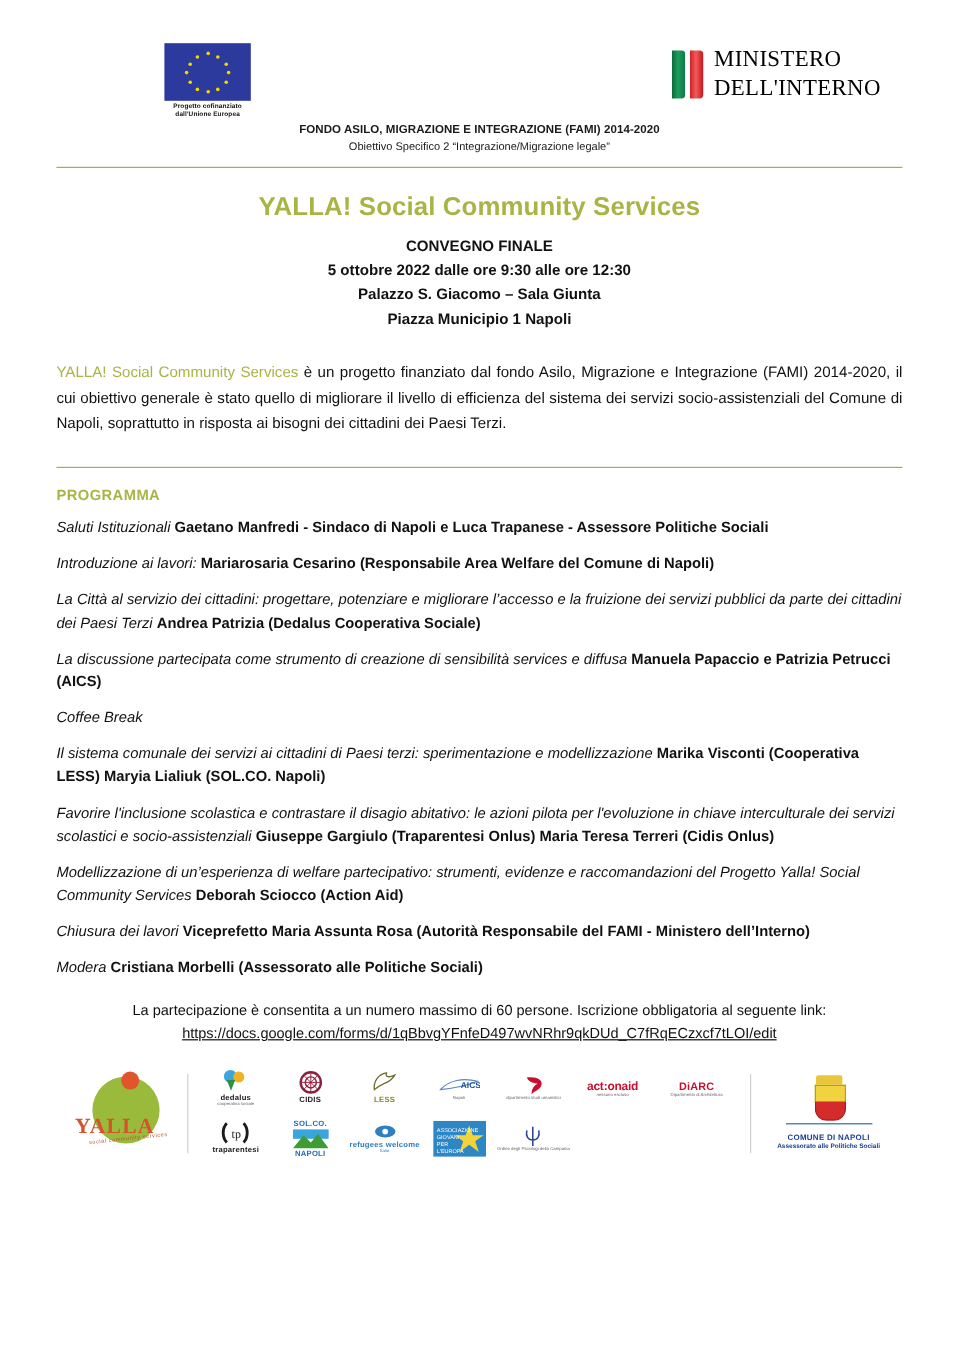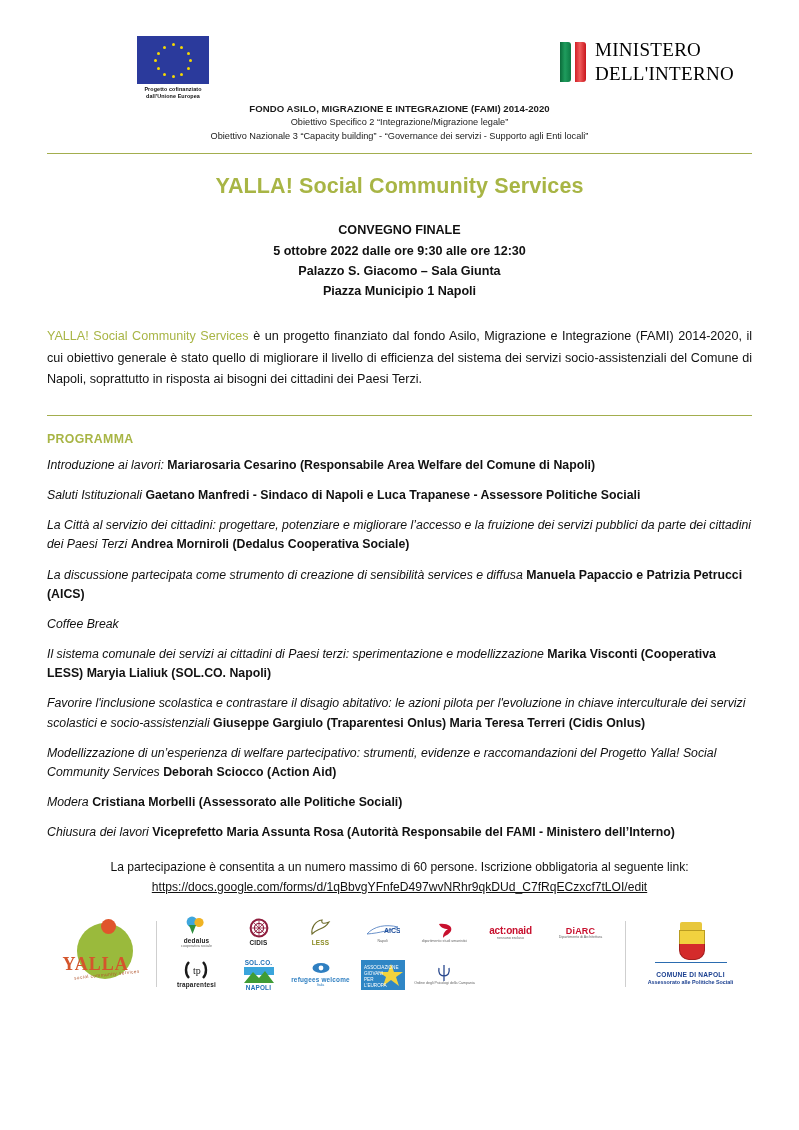--- a/index.html
+++ b/index.html
@@ -118,21 +118,21 @@
     margin-top: 20px;
   }
   .main-title {
     color: #a8b545;
     font-size: 21.5px;
     font-weight: bold;
     letter-spacing: .1px;
     line-height: 1.2;
   }
   .sub-lines {
-    margin-top: 21px;
+    margin-top: 9px;
   }
   .sub-line {
     font-size: 12.6px;
     font-weight: bold;
     line-height: 1.62;
     color: #111;
   }
 
   
   .intro {
@@ -381,21 +381,20 @@
       <div class="min-text">
         <div>MINISTERO</div>
         <div>DELL'INTERNO</div>
       </div>
     </div>
   </div>
 
   <div class="fami-lines">
     <div class="fami-title">FONDO ASILO, MIGRAZIONE E INTEGRAZIONE (FAMI) 2014-2020</div>
     <div class="fami-sub">Obiettivo Specifico 2 “Integrazione/Migrazione legale”</div>
-    <div class="fami-sub">Obiettivo Nazionale 3 “Capacity building” - “Governance dei servizi - Supporto agli Enti locali”</div>
   </div>
 
   <hr class="rule">
 
   <div class="title-block">
     <div class="main-title">YALLA! Social Community Services</div>
     <div class="sub-lines">
       <div class="sub-line">CONVEGNO FINALE</div>
       <div class="sub-line">5 ottobre 2022 dalle ore 9:30 alle ore 12:30</div>
       <div class="sub-line">Palazzo S. Giacomo – Sala Giunta</div>
@@ -403,30 +402,30 @@
     </div>
   </div>
 
   <p class="intro"><span class="hl">YALLA! Social Community Services</span><span> è un progetto finanziato dal fondo Asilo, Migrazione e Integrazione (FAMI) 2014-2020, il cui obiettivo generale è stato quello di migliorare il livello di efficienza del sistema dei servizi socio-assistenziali del Comune di Napoli, soprattutto in risposta ai bisogni dei cittadini dei Paesi Terzi.</span></p>
 
   <hr class="rule2">
 
   <div class="programma-head">PROGRAMMA</div>
 
   <div class="prog-list">
+    <div class="prog-item"><span class="it">Saluti Istituzionali </span><span class="bd">Gaetano Manfredi - Sindaco di Napoli e Luca Trapanese - Assessore Politiche Sociali</span></div>
     <div class="prog-item"><span class="it">Introduzione ai lavori: </span><span class="bd">Mariarosaria Cesarino (Responsabile Area Welfare del Comune di Napoli)</span></div>
-    <div class="prog-item"><span class="it">Saluti Istituzionali </span><span class="bd">Gaetano Manfredi - Sindaco di Napoli e Luca Trapanese - Assessore Politiche Sociali</span></div>
-    <div class="prog-item"><span class="it">La Città al servizio dei cittadini: progettare, potenziare e migliorare l’accesso e la fruizione dei servizi pubblici da parte dei cittadini dei Paesi Terzi </span><span class="bd">Andrea Morniroli (Dedalus Cooperativa Sociale)</span></div>
+    <div class="prog-item"><span class="it">La Città al servizio dei cittadini: progettare, potenziare e migliorare l’accesso e la fruizione dei servizi pubblici da parte dei cittadini dei Paesi Terzi </span><span class="bd">Andrea Patrizia (Dedalus Cooperativa Sociale)</span></div>
     <div class="prog-item"><span class="it">La discussione partecipata come strumento di creazione di sensibilità services e diffusa </span><span class="bd">Manuela Papaccio e Patrizia Petrucci (AICS)</span></div>
     <div class="prog-item"><span class="it">Coffee Break</span><span class="bd"></span></div>
     <div class="prog-item"><span class="it">Il sistema comunale dei servizi ai cittadini di Paesi terzi: sperimentazione e modellizzazione </span><span class="bd">Marika Visconti (Cooperativa LESS) Maryia Lialiuk (SOL.CO. Napoli)</span></div>
     <div class="prog-item"><span class="it">Favorire l'inclusione scolastica e contrastare il disagio abitativo: le azioni pilota per l'evoluzione in chiave interculturale dei servizi scolastici e socio-assistenziali </span><span class="bd">Giuseppe Gargiulo (Traparentesi Onlus) Maria Teresa Terreri (Cidis Onlus)</span></div>
     <div class="prog-item"><span class="it">Modellizzazione di un’esperienza di welfare partecipativo: strumenti, evidenze e raccomandazioni del Progetto Yalla! Social Community Services </span><span class="bd">Deborah Sciocco (Action Aid)</span></div>
+    <div class="prog-item"><span class="it">Chiusura dei lavori </span><span class="bd">Viceprefetto Maria Assunta Rosa (Autorità Responsabile del FAMI - Ministero dell’Interno)</span></div>
     <div class="prog-item"><span class="it">Modera </span><span class="bd">Cristiana Morbelli (Assessorato alle Politiche Sociali)</span></div>
-    <div class="prog-item"><span class="it">Chiusura dei lavori </span><span class="bd">Viceprefetto Maria Assunta Rosa (Autorità Responsabile del FAMI - Ministero dell’Interno)</span></div>
   </div>
 
   <div class="registration"><span>La partecipazione è consentita a un numero massimo di 60 persone. Iscrizione obbligatoria al seguente link: </span><a class="link" href="#">https://docs.google.com/forms/d/1qBbvgYFnfeD497wvNRhr9qkDUd_C7fRqECzxcf7tLOI/edit</a></div>
 
   <div class="footer-logos">
 
     <div class="logo-cell">
       <div class="yalla-logo">
         <span class="yalla-circle"></span>
         <span class="yalla-dot"></span>

